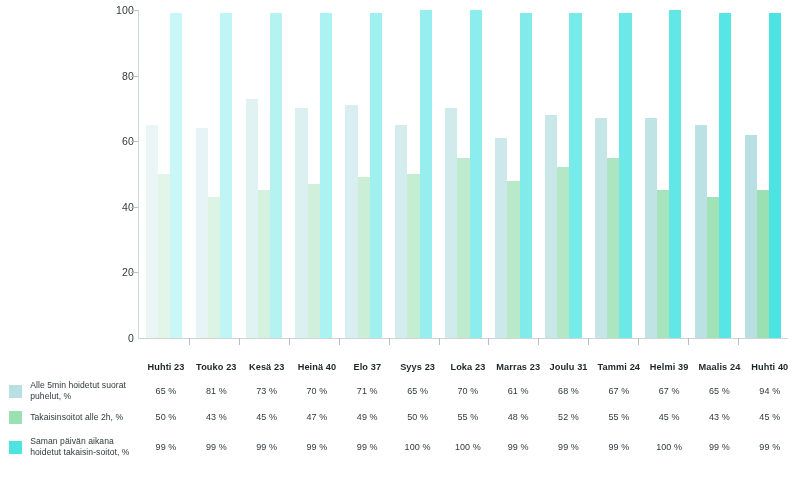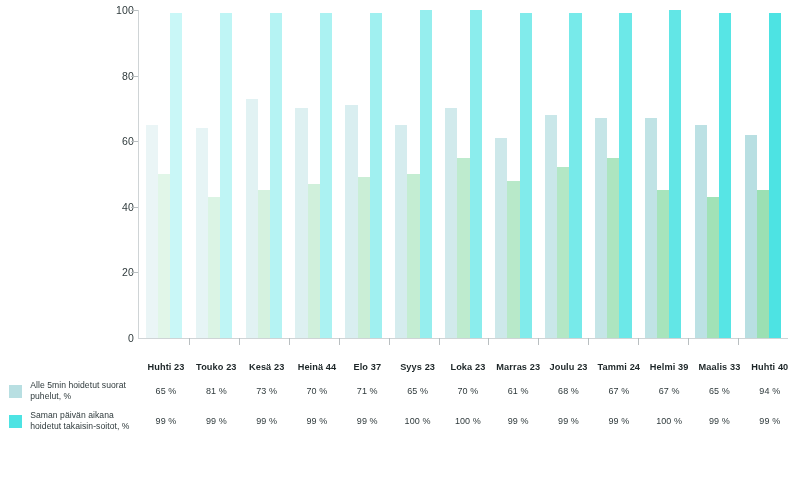--- a/index.html
+++ b/index.html
@@ -250,29 +250,29 @@
           <col class="col-month">
         <col class="col-month">
       </colgroup>
       <tbody id="table-body">
           <tr class="row-head">
             <td></td>
             <td></td>
             <td class="month-head">Huhti 23</td>
             <td class="month-head">Touko 23</td>
             <td class="month-head">Kesä 23</td>
-            <td class="month-head">Heinä 44</td>
+            <td class="month-head">Heinä 40</td>
             <td class="month-head">Elo 37</td>
             <td class="month-head">Syys 23</td>
             <td class="month-head">Loka 23</td>
             <td class="month-head">Marras 23</td>
-            <td class="month-head">Joulu 23</td>
+            <td class="month-head">Joulu 31</td>
             <td class="month-head">Tammi 24</td>
             <td class="month-head">Helmi 39</td>
-            <td class="month-head">Maalis 33</td>
+            <td class="month-head">Maalis 24</td>
             <td class="month-head">Huhti 40</td>
           </tr>
           <tr class="data-row">
             <td>
               <span class="swatch" style="background: rgb(184, 223, 226);"></span>
             </td>
             <td class="legend-text">Alle 5min hoidetut suorat puhelut, %</td>
             <td class="cell-val">65 %</td>
             <td class="cell-val">81 %</td>
             <td class="cell-val">73 %</td>
@@ -280,20 +280,39 @@
             <td class="cell-val">71 %</td>
             <td class="cell-val">65 %</td>
             <td class="cell-val">70 %</td>
             <td class="cell-val">61 %</td>
             <td class="cell-val">68 %</td>
             <td class="cell-val">67 %</td>
             <td class="cell-val">67 %</td>
             <td class="cell-val">65 %</td>
             <td class="cell-val">94 %</td>
           </tr>
+          <tr class="data-row">
+            <td>
+              <span class="swatch" style="background: rgb(155, 224, 179);"></span>
+            </td>
+            <td class="legend-text">Takaisinsoitot alle 2h, %</td>
+            <td class="cell-val">50 %</td>
+            <td class="cell-val">43 %</td>
+            <td class="cell-val">45 %</td>
+            <td class="cell-val">47 %</td>
+            <td class="cell-val">49 %</td>
+            <td class="cell-val">50 %</td>
+            <td class="cell-val">55 %</td>
+            <td class="cell-val">48 %</td>
+            <td class="cell-val">52 %</td>
+            <td class="cell-val">55 %</td>
+            <td class="cell-val">45 %</td>
+            <td class="cell-val">43 %</td>
+            <td class="cell-val">45 %</td>
+          </tr>
           <tr class="data-row tall">
             <td>
               <span class="swatch" style="background: rgb(77, 227, 227);"></span>
             </td>
             <td class="legend-text">Saman päivän aikana hoidetut takaisin-soitot, %</td>
             <td class="cell-val">99 %</td>
             <td class="cell-val">99 %</td>
             <td class="cell-val">99 %</td>
             <td class="cell-val">99 %</td>
             <td class="cell-val">99 %</td>

